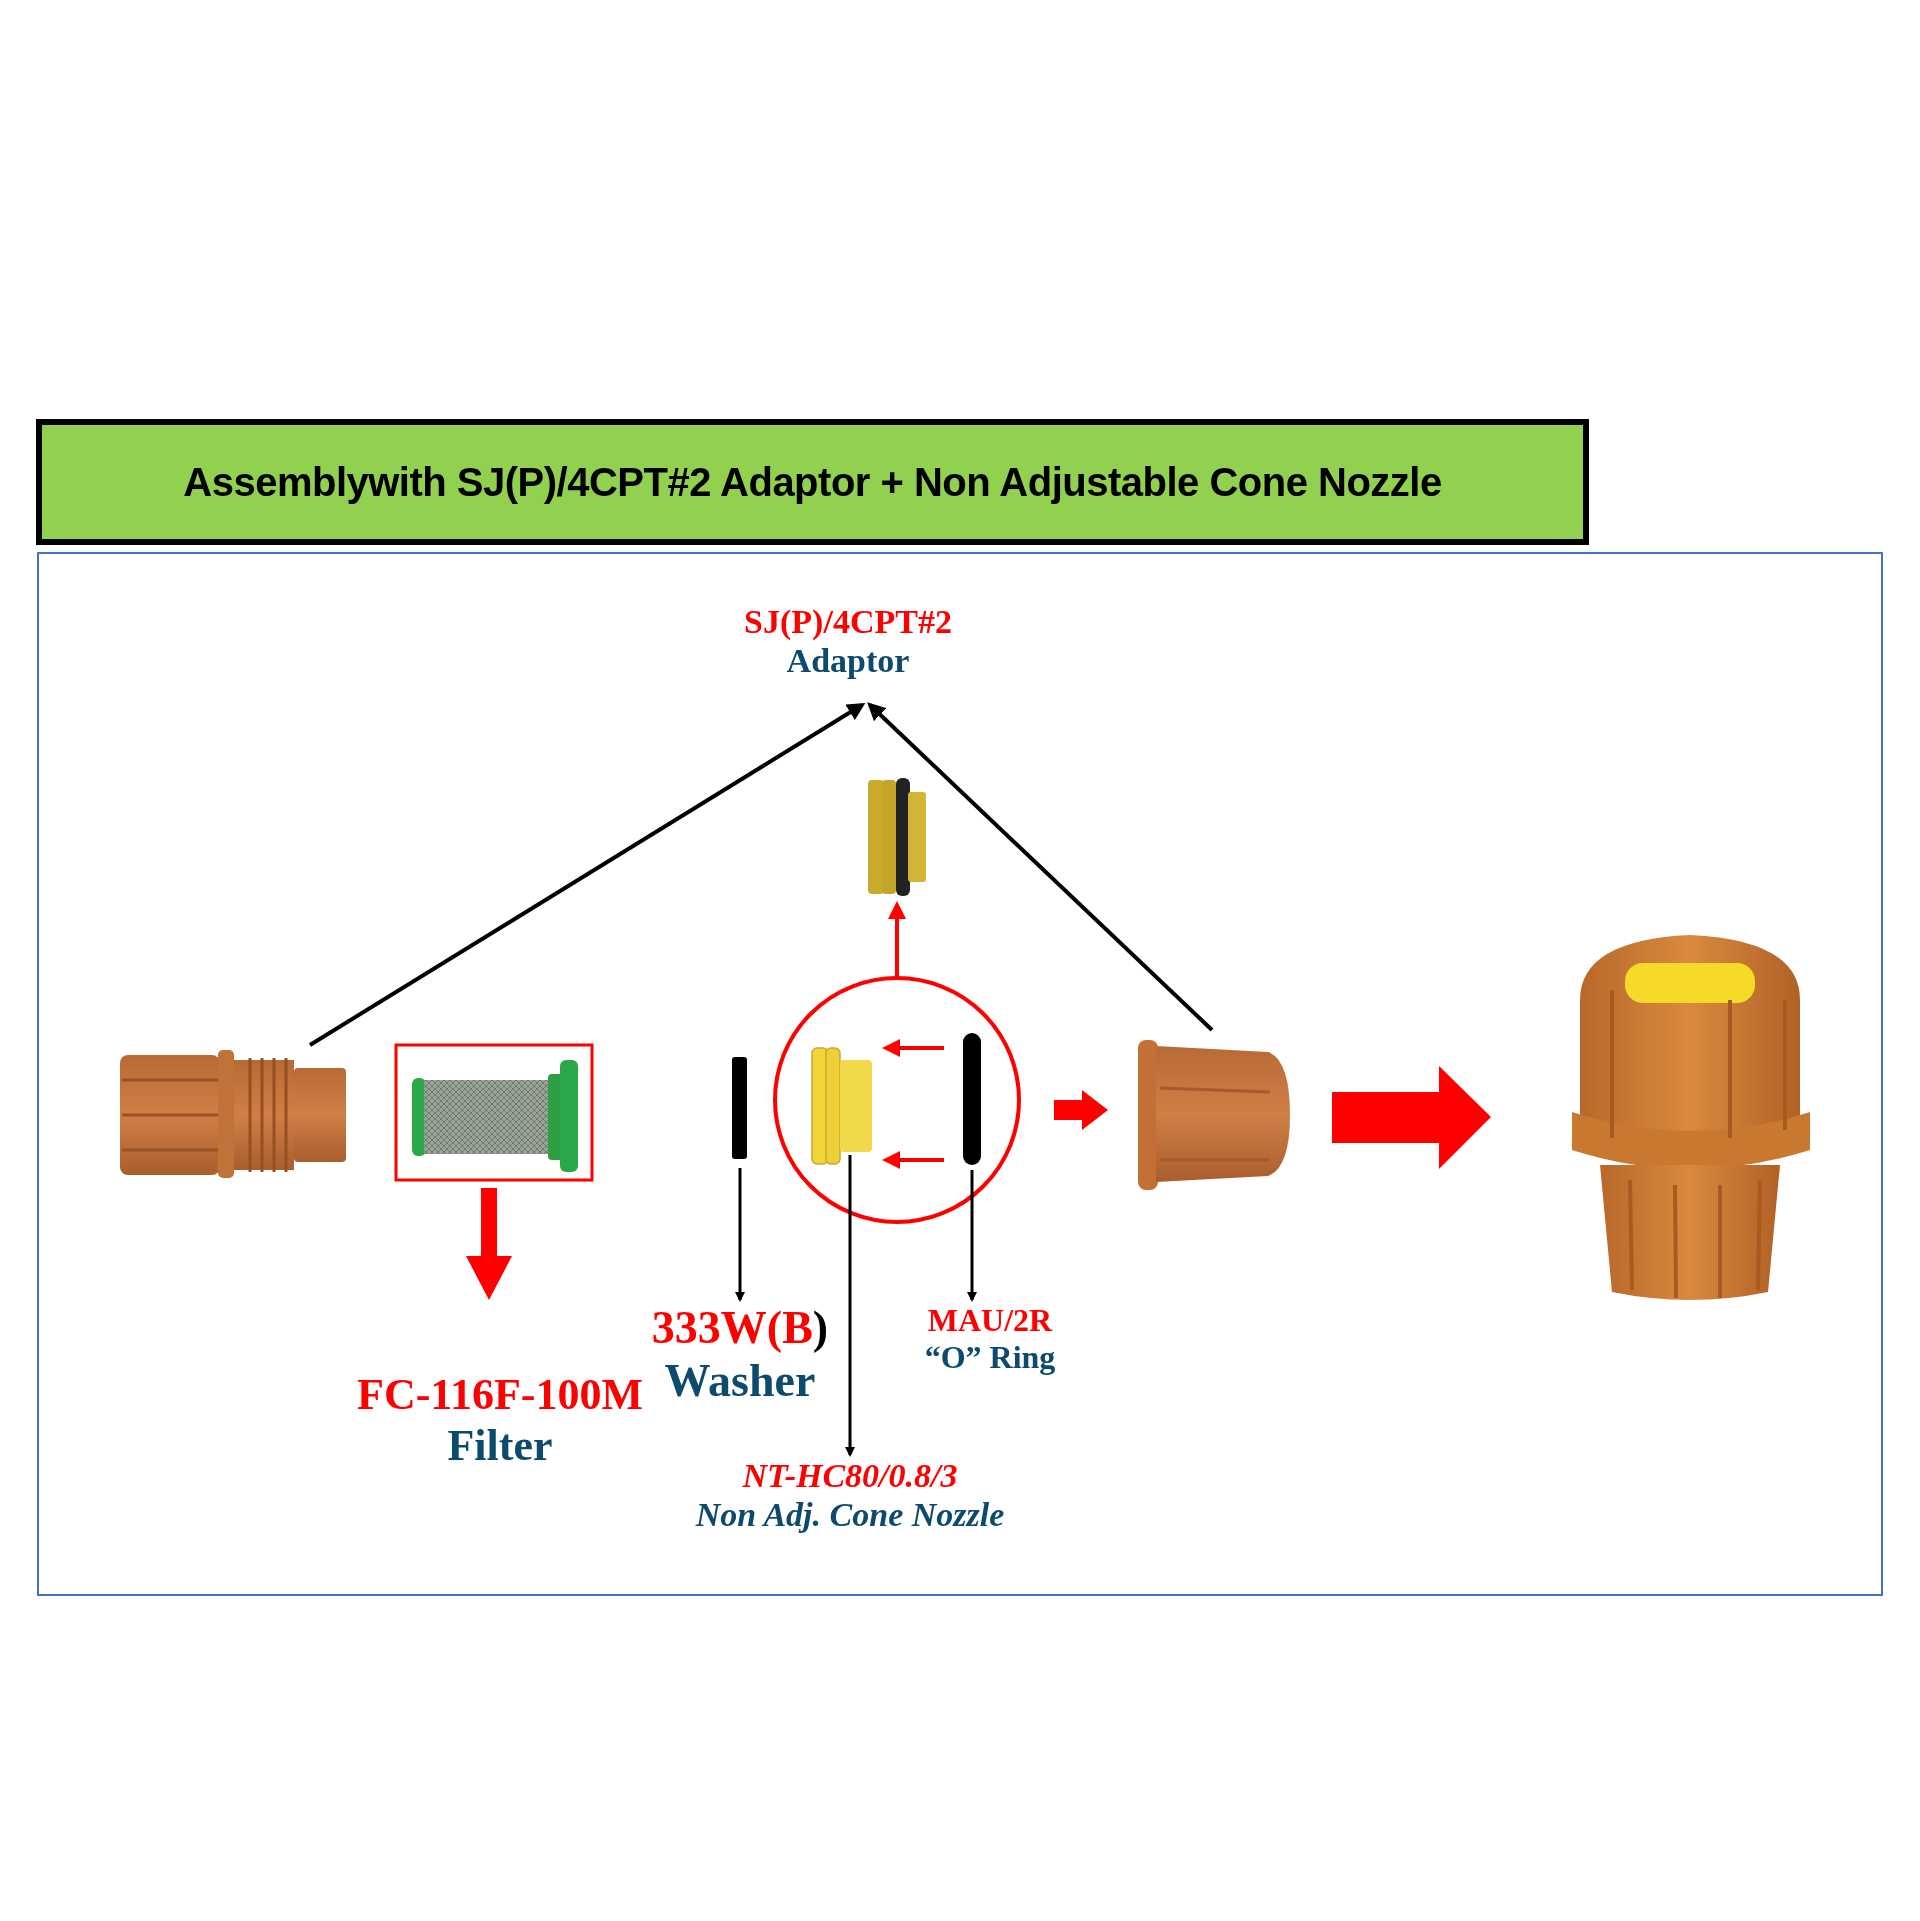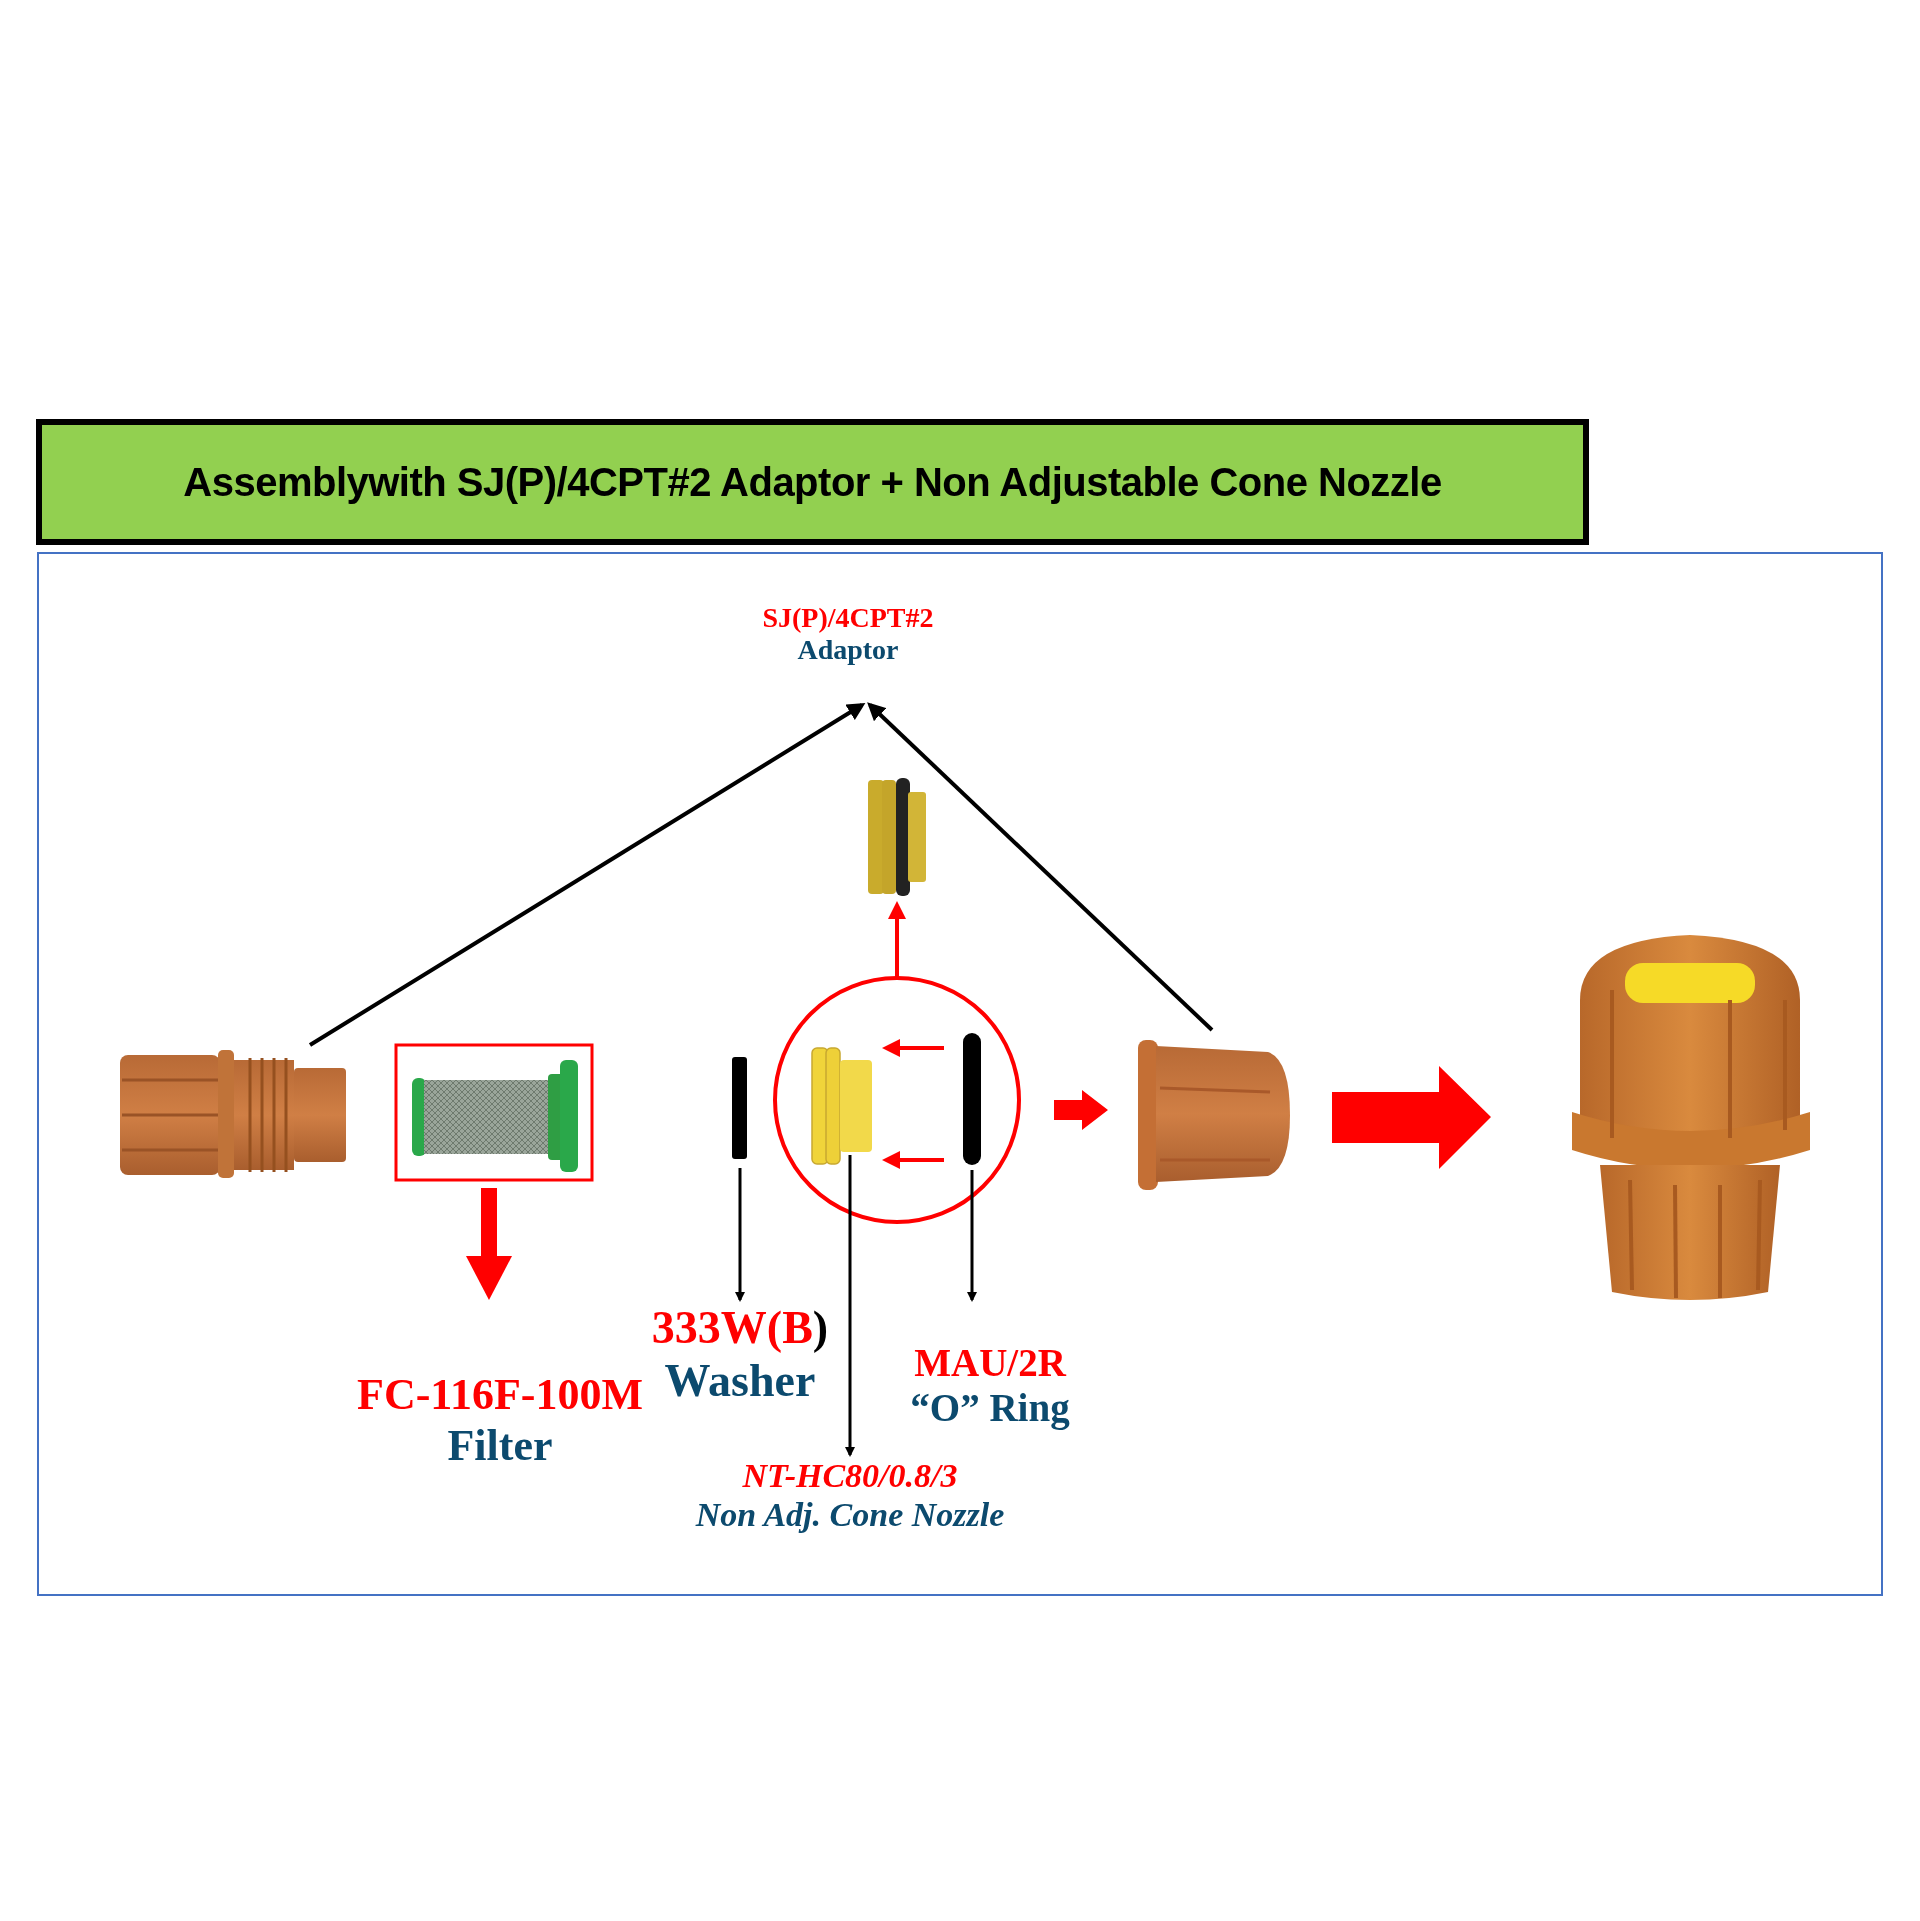--- a/index.html
+++ b/index.html
@@ -137,36 +137,36 @@
       <line x1="1730" y1="1000" x2="1730" y2="1138"></line>
       <line x1="1785" y1="1000" x2="1785" y2="1130"></line>
       <line x1="1630" y1="1180" x2="1632" y2="1290"></line>
       <line x1="1675" y1="1185" x2="1676" y2="1298"></line>
       <line x1="1720" y1="1185" x2="1720" y2="1298"></line>
       <line x1="1760" y1="1180" x2="1758" y2="1290"></line>
     </g>
   </g>
 </svg>
 
-<div class="lbl" style="left:848px; top:602px; font-size:28px;">
+<div class="lbl" style="left:848px; top:602px; font-size:34px;">
   <span class="code">SJ(P)/4CPT#2</span>
   <span class="name">Adaptor</span>
 </div>
 
 <div class="lbl" style="left:500px; top:1370px; font-size:44px;">
   <span class="code">FC-116F-100M</span>
   <span class="name">Filter</span>
 </div>
 
 <div class="lbl" style="left:740px; top:1302px; font-size:46px;">
   <span class="code"><span>333W(B</span><span style="color:#000">)</span></span>
   <span class="name">Washer</span>
 </div>
 
-<div class="lbl" style="left:990px; top:1302px; font-size:39px;margin-top:39px;">
+<div class="lbl" style="left:990px; top:1302px; font-size:32px;">
   <span class="code">MAU/2R</span>
   <span class="name">“O” Ring</span>
 </div>
 
 <div class="lbl" style="left:850px; top:1456px; font-size:34px;font-style:italic;">
   <span class="code">NT-HC80/0.8/3</span>
   <span class="name">Non Adj. Cone Nozzle</span>
 </div>
 
 </body></html>

